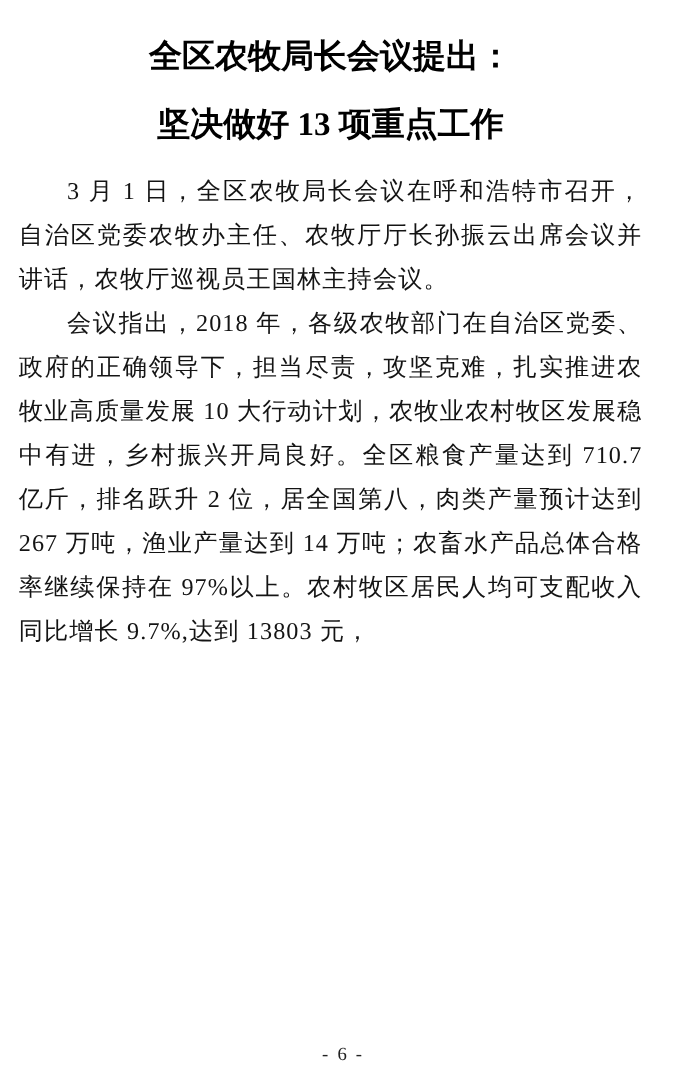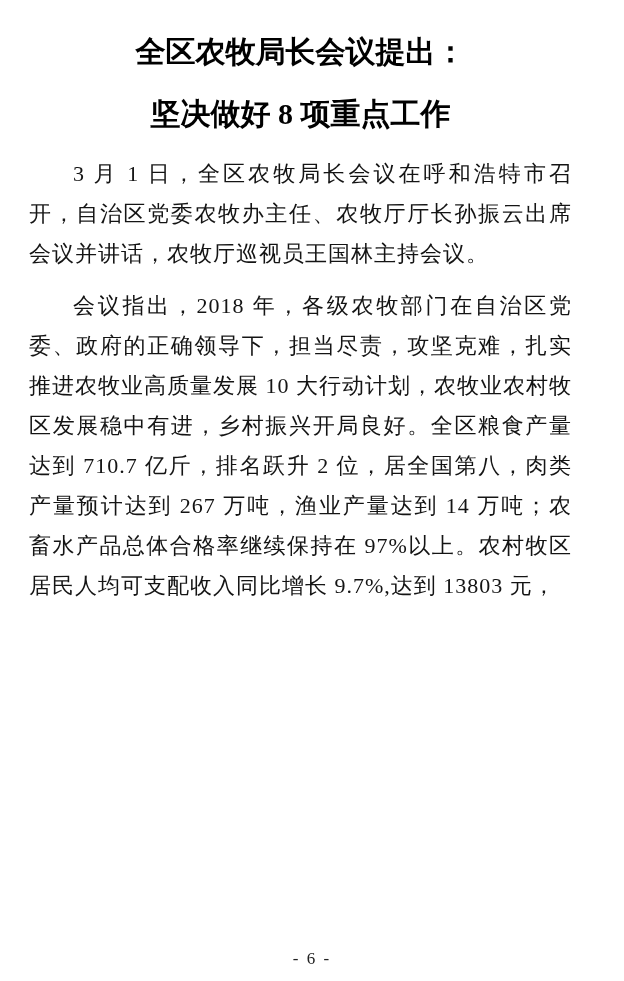--- a/index.html
+++ b/index.html
@@ -36,21 +36,21 @@
   .doc-title .title-line {
     display: block;
   }
   .doc-title .title-line + .title-line {
     margin-top: 26px;
   }
   .doc-body {
     margin-top: 22px;
   }
   .doc-body p {
-    margin: 12px;
+    margin: 0;
     font-size: 22px;
     line-height: 40px;
     text-align: justify;
     text-justify: inter-ideograph;
     text-indent: 2em;
     color: #141414;
     letter-spacing: 1px;
   }
   .page-footer {
     position: absolute;
@@ -63,21 +63,21 @@
     letter-spacing: 2px;
   }
 </style>
 </head>
 <body>
 
 <div class="page">
 
   <h1 class="doc-title">
     <span class="title-line">全区农牧局长会议提出：</span>
-    <span class="title-line">坚决做好 8 项重点工作</span>
+    <span class="title-line">坚决做好 13 项重点工作</span>
   </h1>
 
   <div class="doc-body">
     <p>3 月 1 日，全区农牧局长会议在呼和浩特市召开，自治区党委农牧办主任、农牧厅厅长孙振云出席会议并讲话，农牧厅巡视员王国林主持会议。</p>
     <p>会议指出，2018 年，各级农牧部门在自治区党委、政府的正确领导下，担当尽责，攻坚克难，扎实推进农牧业高质量发展 10 大行动计划，农牧业农村牧区发展稳中有进，乡村振兴开局良好。全区粮食产量达到 710.7 亿斤，排名跃升 2 位，居全国第八，肉类产量预计达到 267 万吨，渔业产量达到 14 万吨；农畜水产品总体合格率继续保持在 97%以上。农村牧区居民人均可支配收入同比增长 9.7%,达到 13803 元，</p>
   </div>
 
   <div class="page-footer">- 6 -</div>
 
 </div>

